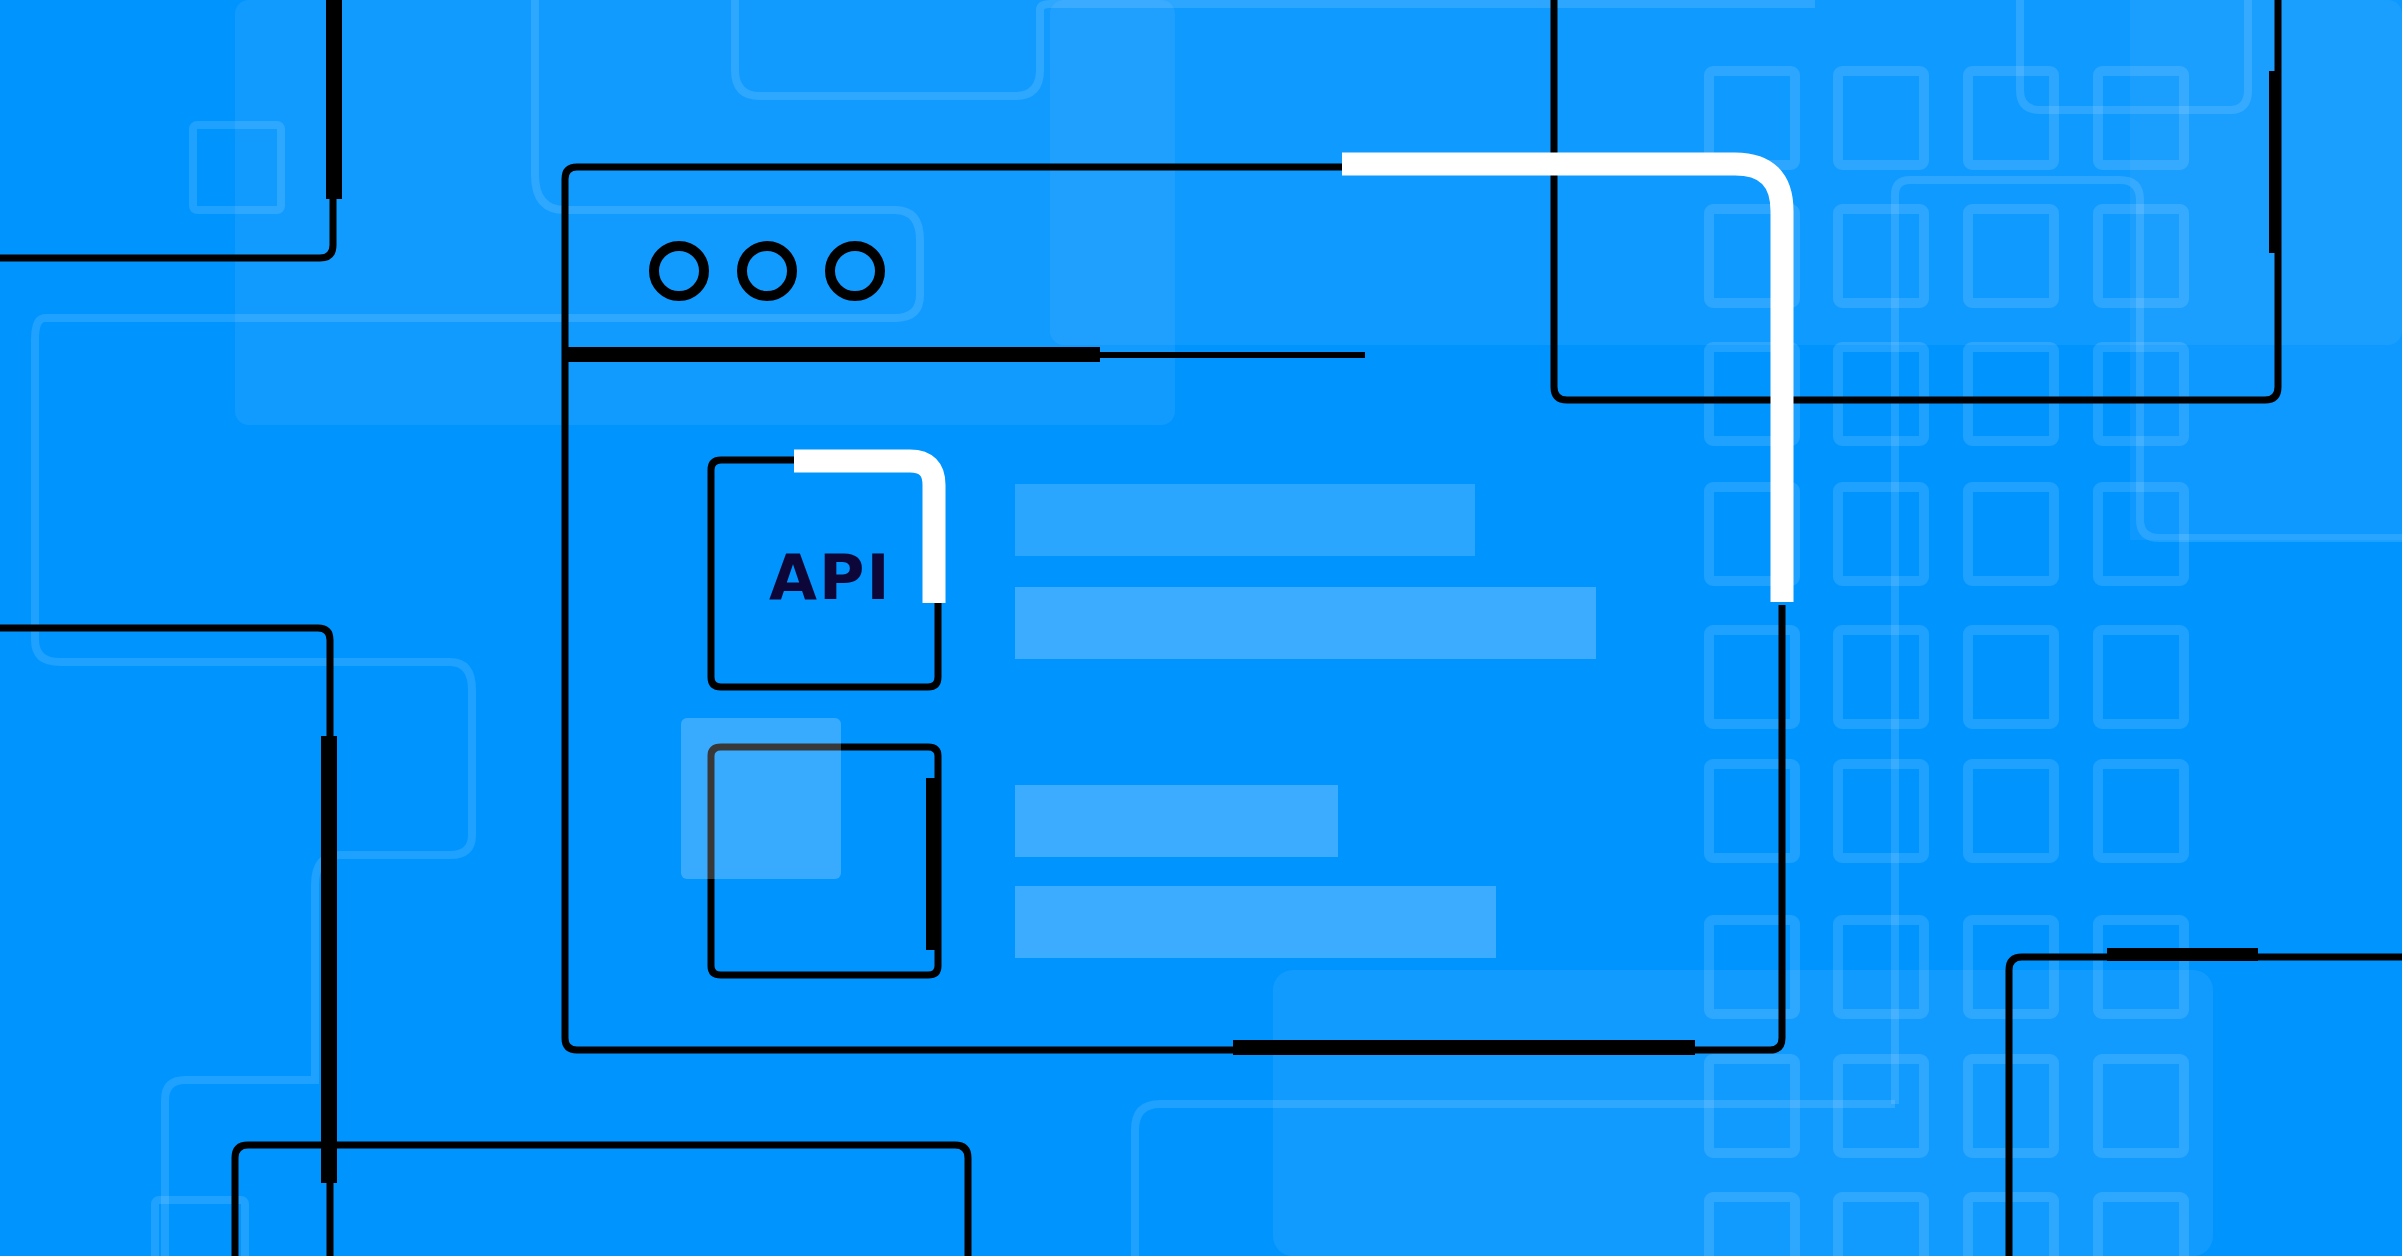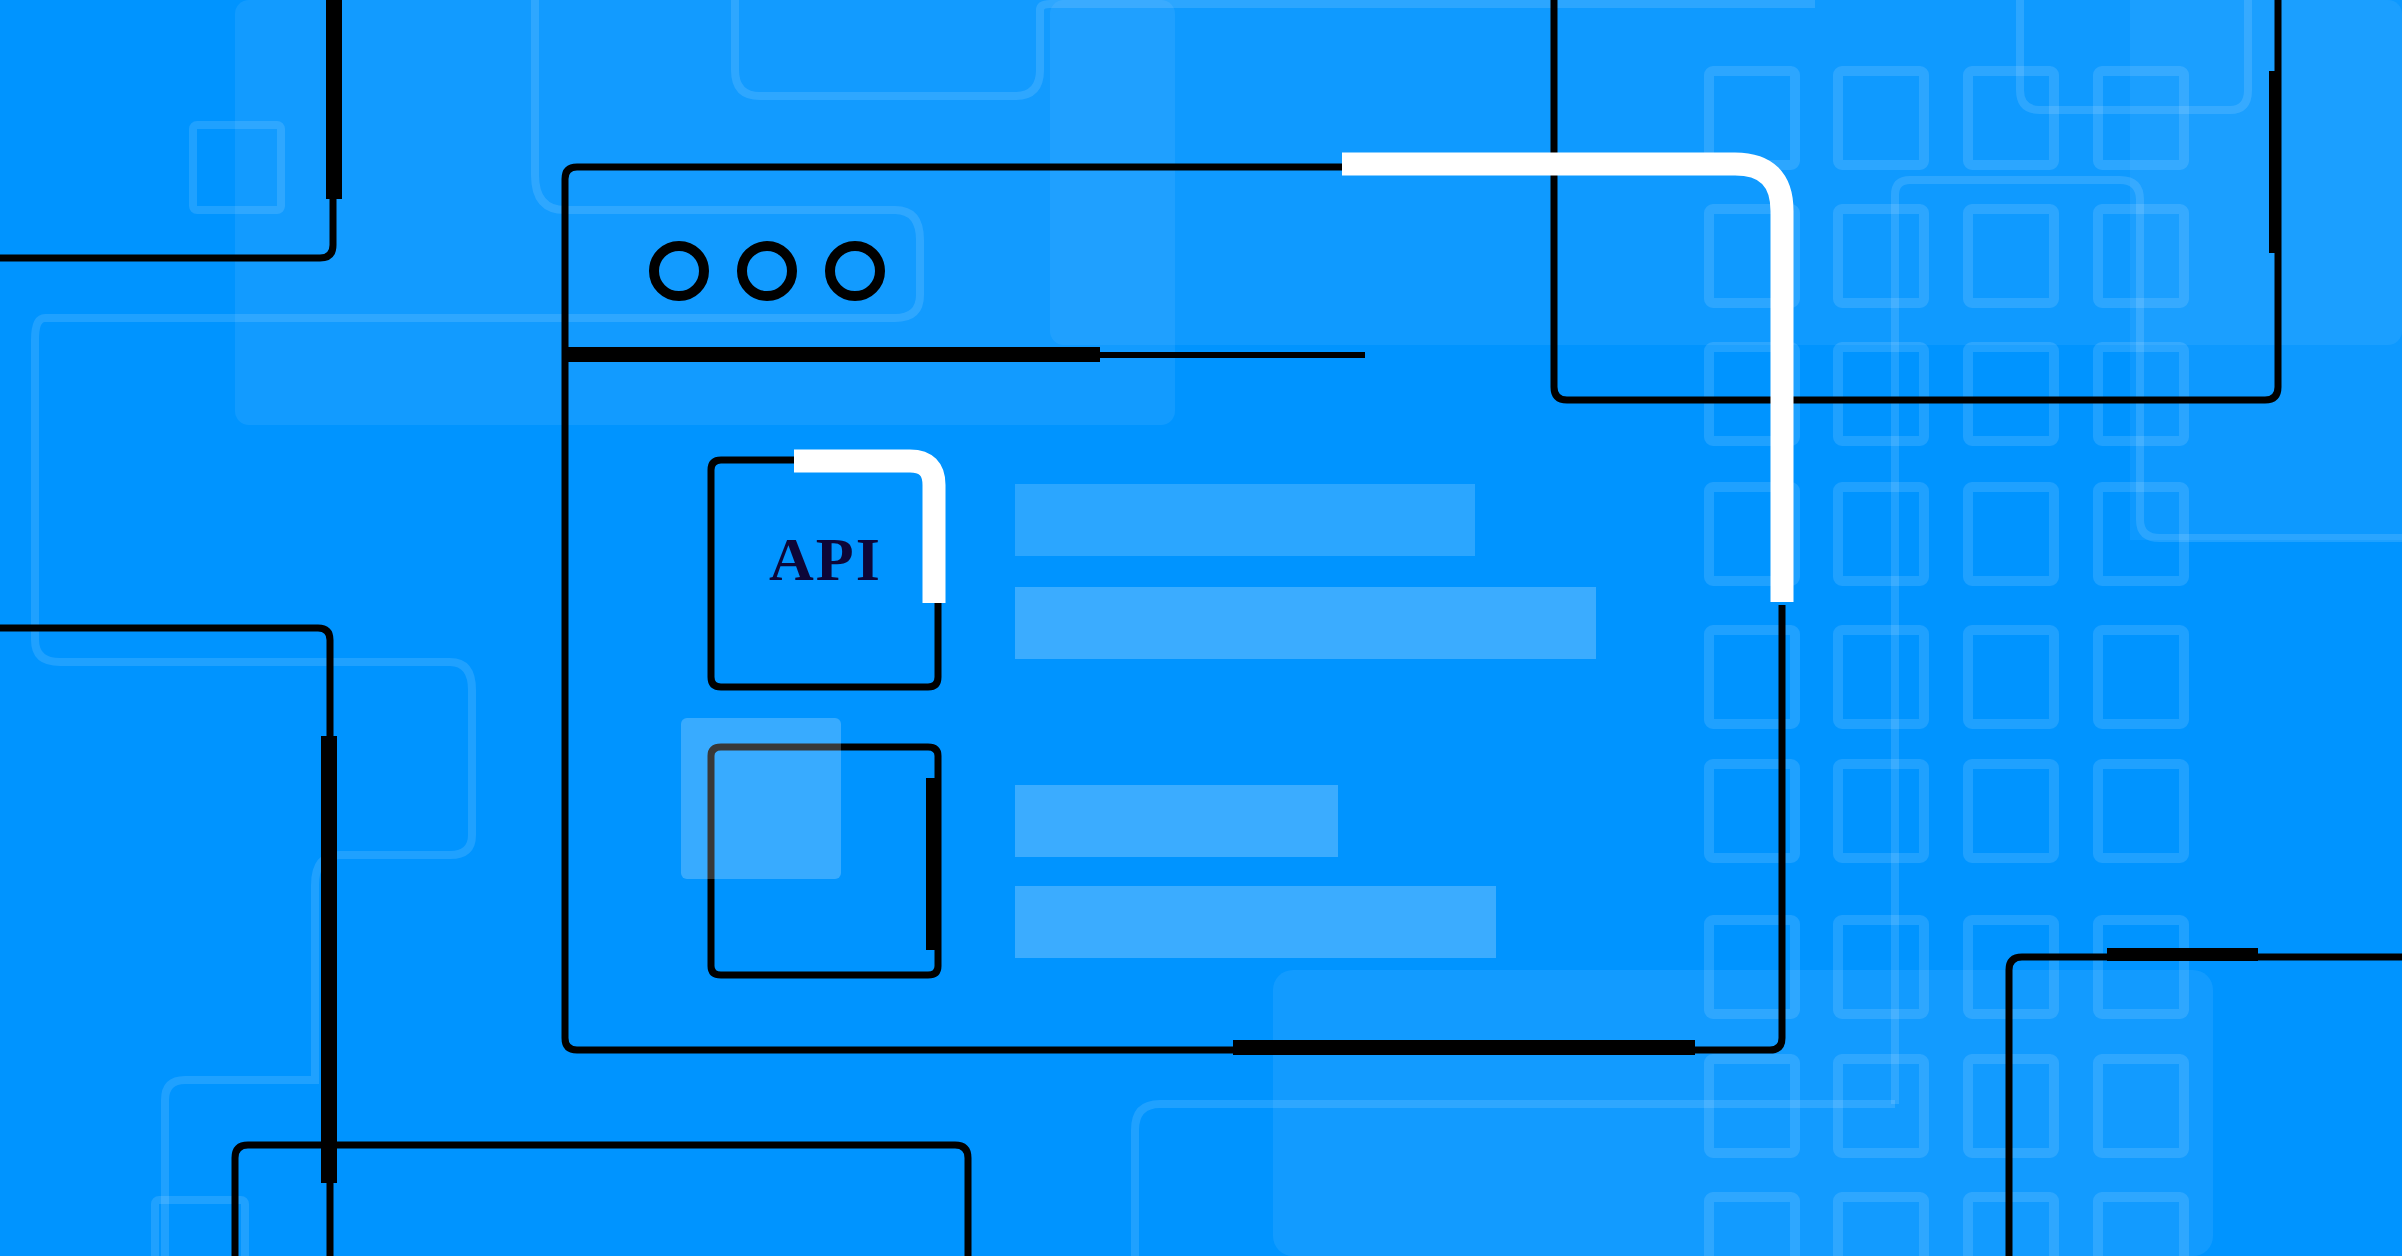--- a/index.html
+++ b/index.html
@@ -118,13 +118,13 @@
       <rect x="1015" y="886" width="481" height="72" fill-opacity="0.23"></rect>
     </g>
   </g>
 
   <g fill="none" stroke="#ffffff" stroke-width="23" stroke-linejoin="round">
     <path d="M 1342 164 H 1735 Q 1782 164 1782 211 V 602"></path>
     <path d="M 794 461 H 910 Q 934 461 934 485 V 603"></path>
   </g>
 </svg>
 
-<div class="api-label" style="left:769px; top:528px;font-family:Liberation Serif, serif;">API</div>
+<div class="api-label" style="left:769px; top:547px;">API</div>
 
 </body></html>

